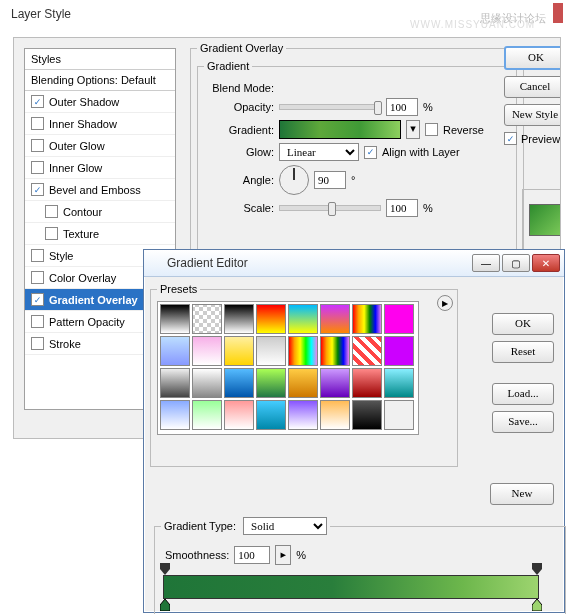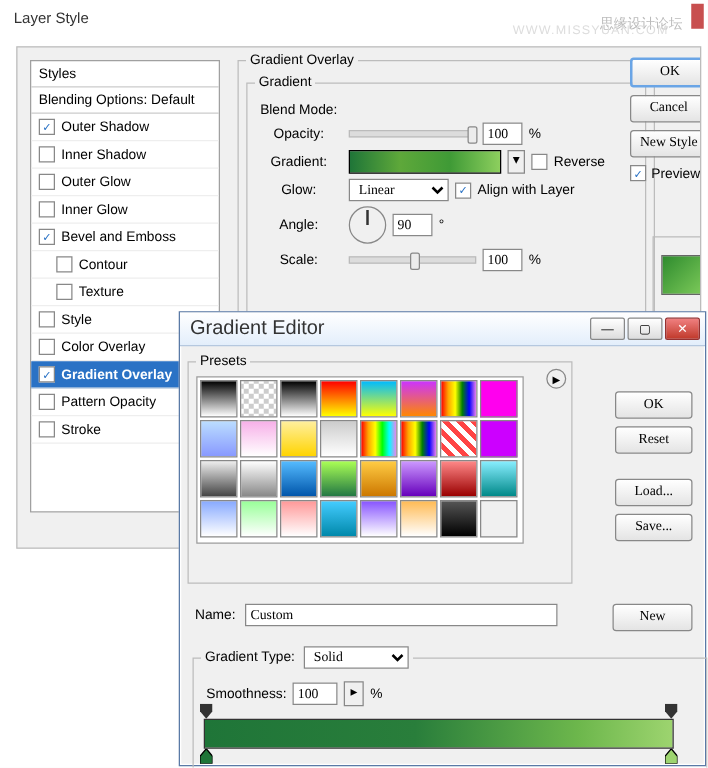--- a/index.html
+++ b/index.html
@@ -12,35 +12,35 @@
 .main{top:34px;left:10px;width:546px;height:400px;overflow:hidden}
 .styles-box{position:absolute;top:10px;left:10px;width:150px;height:360px;background:#fff;border:1px solid #a0a0a0}
 .styles-hdr{padding:4px 6px;border-bottom:1px solid #ccc}
 .opt{padding:4px 6px;border-bottom:1px solid #eee;display:flex;align-items:center;gap:5px}
 .opt.sel{background:#2a72c5;color:#fff}
 .chk{width:11px;height:11px;border:1px solid #888;background:#fff;display:inline-flex;align-items:center;justify-content:center;font-size:9px;color:#2a72c5}
 .chk.on::after{content:"✓"}
 fieldset{border:1px solid #bcbcbc;font-size:11px;margin:0;padding:6px;position:absolute;background:transparent}
 legend{padding:0 3px}
 .row{display:flex;align-items:center;gap:5px;margin:4px 0}
-.lbl{width:70px;text-align:center}
+.lbl{width:70px;text-align:right}
 select,input[type=text]{font:11px Tahoma;height:18px;border:1px solid #888;background:#fff;padding:0 3px;box-sizing:border-box}
 .sld{width:100px;height:4px;background:#dcdcdc;border:1px solid #bbb;position:relative}
 .sld i{position:absolute;top:-4px;width:6px;height:12px;background:#ececec;border:1px solid #888;border-radius:2px}
 .btn{font:11px Tahoma;height:20px;width:62px;background:linear-gradient(#fff,#e4e4e4);border:1px solid #888;border-radius:3px;text-align:center;line-height:18px;cursor:pointer}
 .rt{position:absolute;top:44px;right:-4px;width:62px}
 .rt .btn,.rt2 .btn{width:60px;margin-bottom:6px}
 .rt .def{border:2px solid #6aa5e6}
 .grad-swatch{width:120px;height:17px;border:1px solid #000;background:linear-gradient(90deg,#1f7538,#5ea83a,#3f9a36,#8dcf5e)}
 .angle{width:28px;height:28px;border:1px solid #888;border-radius:50%;position:relative}
 .angle i{position:absolute;left:13px;top:2px;width:2px;height:12px;background:#333}
 
 .ge{position:absolute;top:246px;left:140px;width:420px;height:362px;background:#f0f0f0;border:1px solid #5a7aa6;box-shadow:0 0 0 1px #fff inset}
 .ge-titlebar{height:26px;background:linear-gradient(#fff,#e3eefb);border-bottom:1px solid #b5c8df;display:flex;align-items:center;justify-content:space-between;padding:0 4px}
-.ge-title{font-size:16px;color:#333;margin-left:4px}
+.ge-title{font-size:12px;color:#333;margin-left:19px}
 .winbtns{display:flex;gap:2px}
 .winbtn{width:26px;height:16px;border:1px solid #888;background:linear-gradient(#fff,#ddd);border-radius:2px;display:inline-flex;align-items:center;justify-content:center;font-size:10px}
 .winbtn.cls{background:linear-gradient(#f08080,#c0392b);color:#fff;border-color:#963030}
 .ge-body{position:relative;padding:6px}
 .presets-fs{position:relative;left:0;top:0;width:294px;height:170px}
 .presets-grid{display:grid;grid-template-columns:repeat(8,32px);grid-auto-rows:32px;gap:0;width:256px;border:1px solid #999;background:#fff;padding:2px}
 .sw{width:30px;height:30px;border:1px solid #888;box-sizing:border-box}
 .rt2{position:absolute;top:36px;right:10px}
 .name-row{position:absolute;top:206px;left:12px;display:flex;align-items:center;gap:8px}
 .new-btn{position:absolute;top:206px;right:10px}
@@ -229,24 +229,20 @@
           </div>
       </fieldset>
       <div class="rt2">
         <div class="btn def">OK</div>
         <div class="btn">Reset</div>
         <div style="height:14px"></div>
         <div class="btn">Load...</div>
         <div class="btn">Save...</div>
       </div>
 
-      <div class="name-row">
-        <span>Name:</span>
-        <input type="text" style="width: 250px;" value="Custom">
-      </div>
       <div class="new-btn">
           <div class="btn">New</div>
         </div>
 
       <fieldset class="gt-fs">
         <legend><span>Gradient Type:</span>
           <select style="width:84px;margin-left:4px"><option>Solid</option></select></legend>
         <div class="row" style="margin-left:4px">
             <span>Smoothness:</span>
           <input type="text" style="width: 36px;" value="100">

